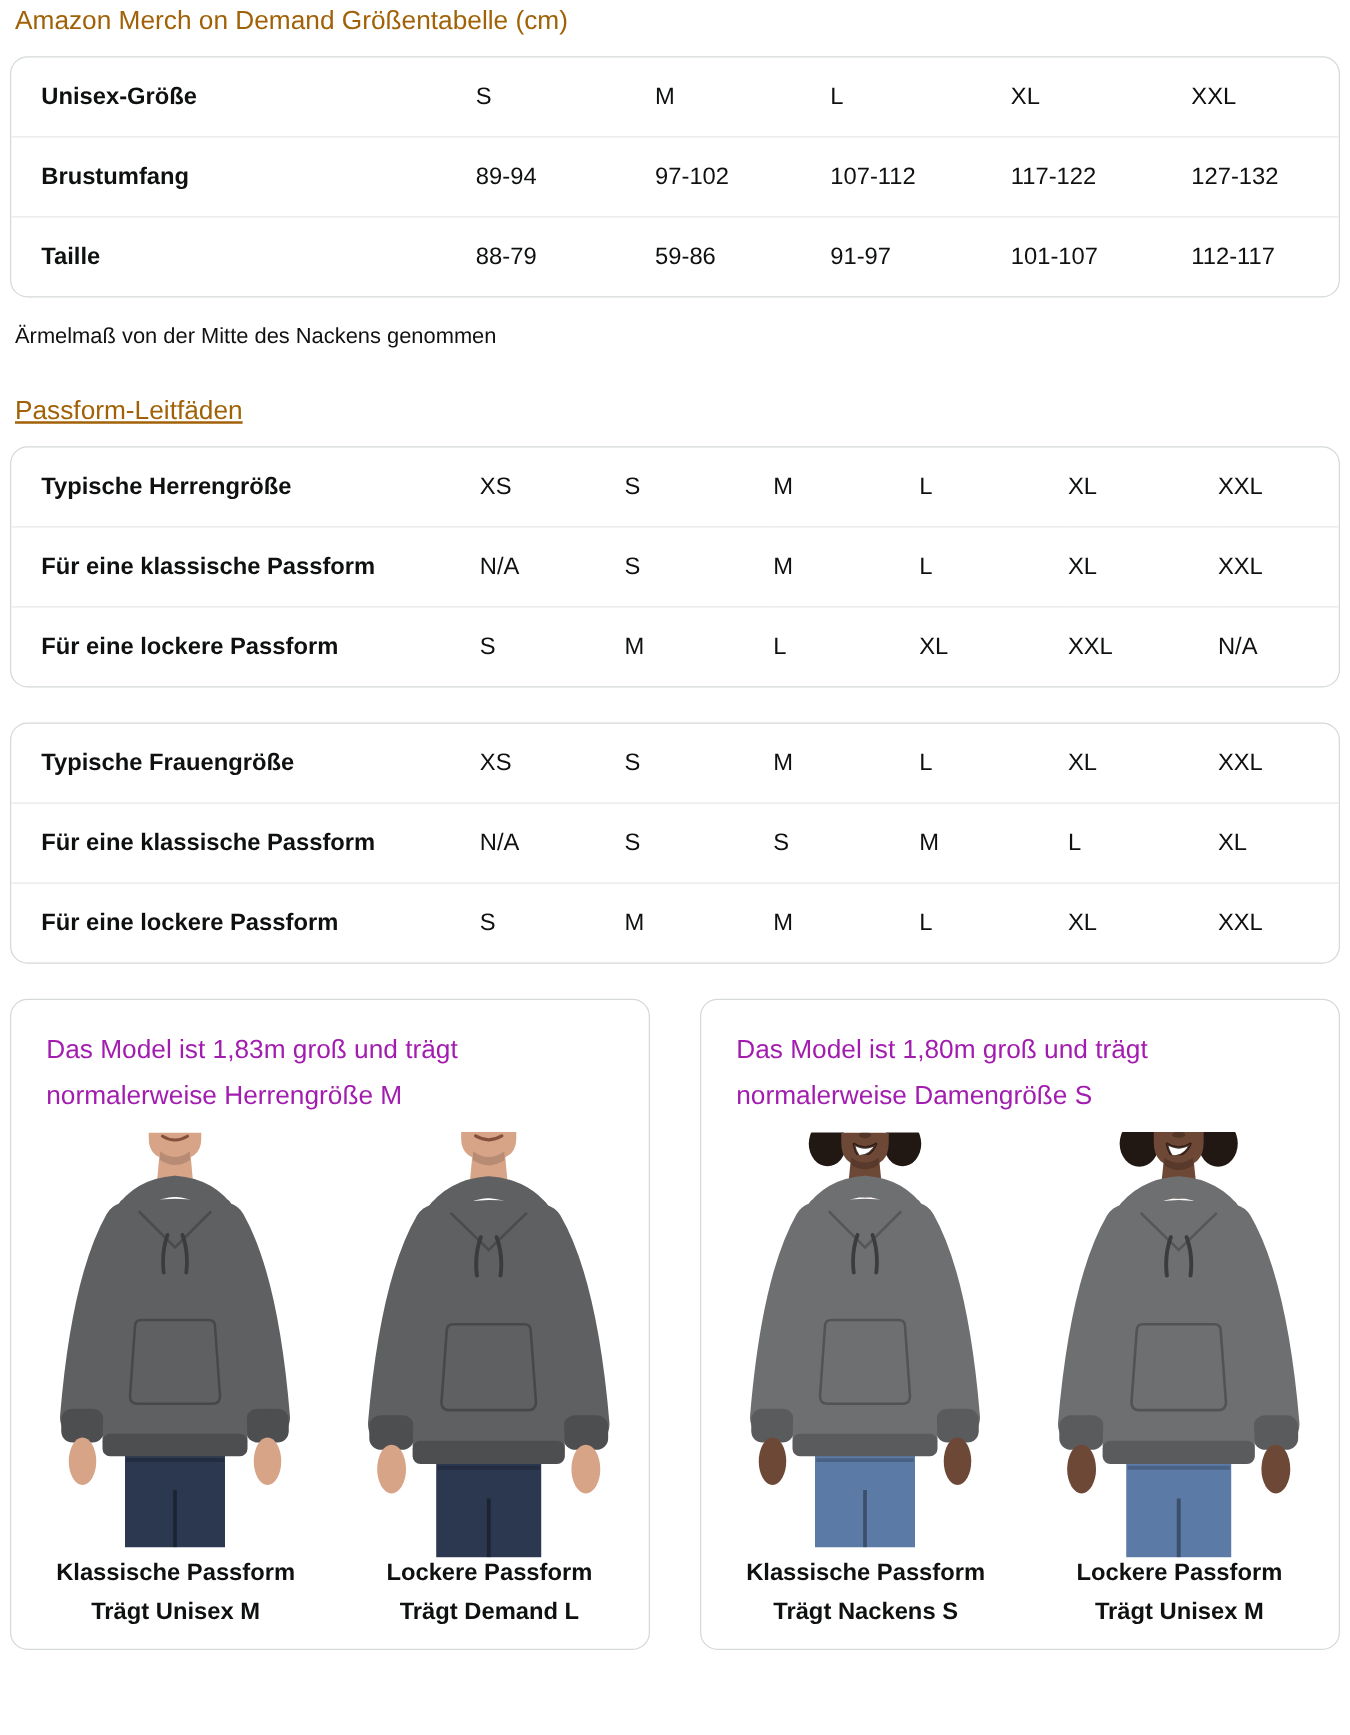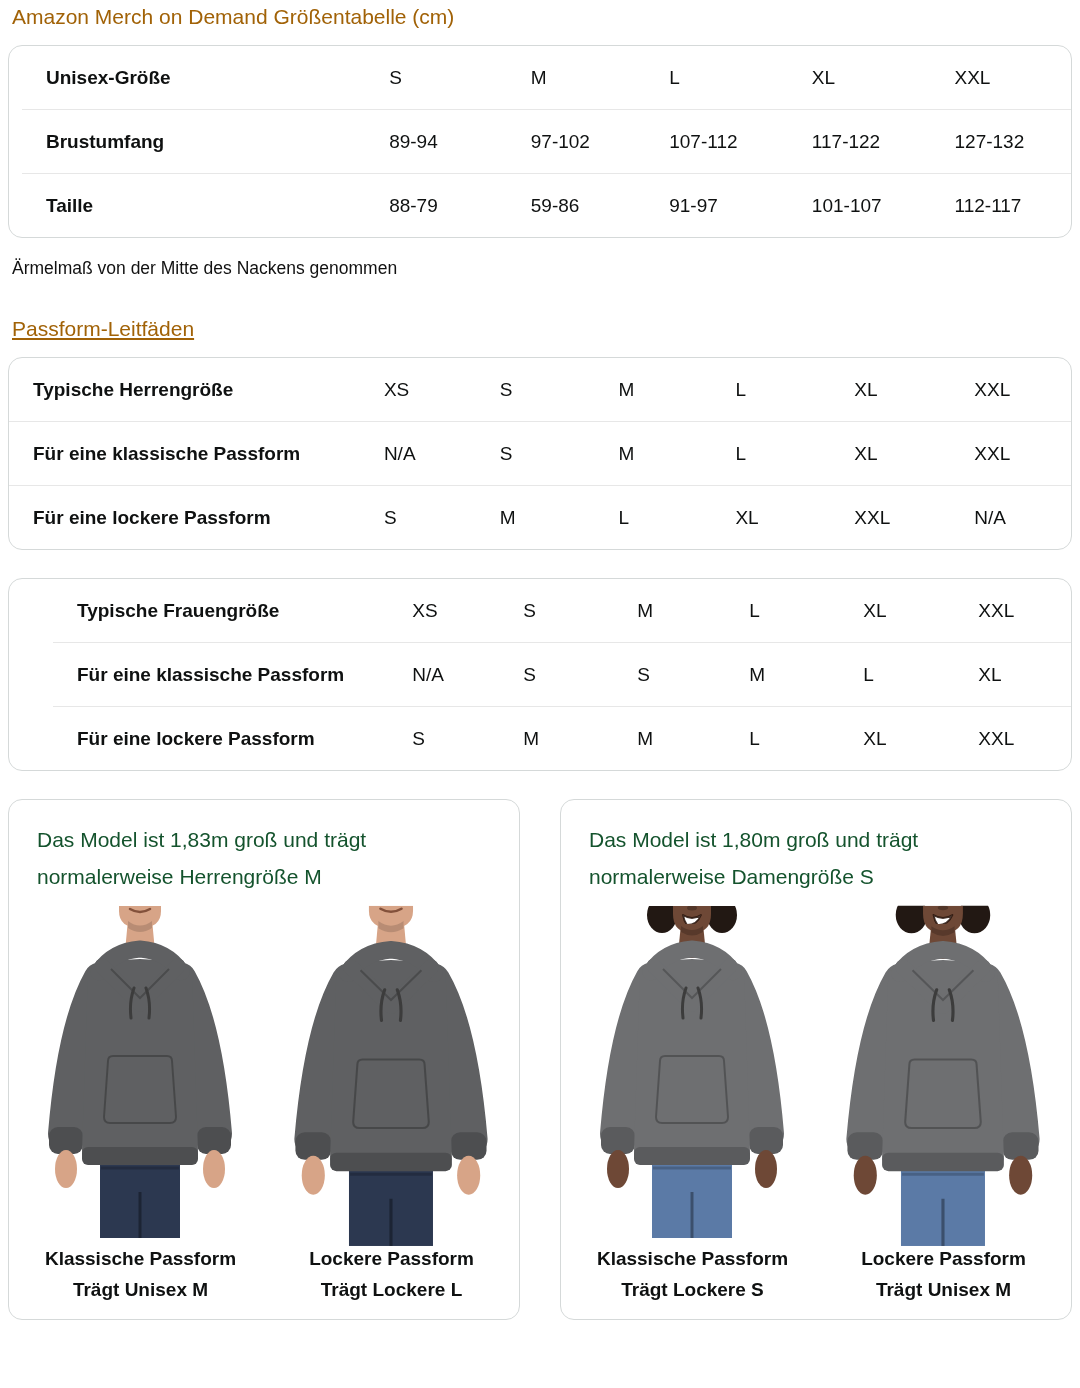--- a/index.html
+++ b/index.html
@@ -27,40 +27,40 @@
   .table-card tr + tr th, .table-card tr + tr td {
     border-top: 1px solid var(--row_divider, #e7e7e7);
   }
   .table-card th, .table-card td {
     height: 63px; vertical-align: middle; text-align: left;
     font-size: 19px; padding: 0;
   }
   .table-card th { font-weight: 700; padding-left: 24px; }
   .table-card td { font-weight: 400; padding-right: 6px; }
 
-  .t1 { margin-bottom: 20px; padding-left: 13px; }
+  .t1 { margin-bottom: 20px; }
   .note {
     font-size: 17.5px; color: #111;
     margin: 0 0 38px 4px;
   }
   .subheading {
     font-size: 21px; font-weight: 400; color: #a16207;
     margin: 0 0 16px 4px;
     text-decoration: underline;
   }
   .t2 { margin-bottom: 28px; }
-  .t3 { margin-bottom: 28px; padding-left: 44px; }
+  .t3 { margin-bottom: 28px; }
 
   .cards-row {
     display: grid; grid-template-columns: 1fr 1fr; gap: 40px;
   }
   .model-card { padding: 22px 24px 18px; border-radius: 14px; }
   .model-desc {
     font-size: 21px; line-height: 1.75; margin: 0 0 10px 4px;
-    max-width: 440px; color: #14532d;
+    max-width: 440px; color: #a21caf;
   }
   .figures { display: flex; justify-content: space-between; gap: 36px; }
   .figures figure { margin: 0; text-align: center; }
   .model-svg { width: 215px; height: 332px; display: block; background: #fff; }
   .fig-loose .model-svg { transform: scale(1.05, 1.025); transform-origin: 50% 4%; }
   figcaption .fit { font-size: 19px; font-weight: 700; margin-top: 10px; }
   figcaption .size { font-size: 19px; font-weight: 700; margin-top: 9px; }
 
   .fig-man {
     --skin: var(--skin_man, #d7a487);
@@ -269,38 +269,38 @@
           </figcaption>
         </figure>
         <figure class="fig-man fig-loose">
           <svg class="model-svg" viewBox="0 0 215 332">
             <use href="#torso-part"></use>
               <use href="#head-man"></use>
               <use href="#collar-part"></use>
           </svg>
           <figcaption>
             <div class="fit">Lockere Passform</div>
-            <div class="size">Trägt Lockere L</div>
+            <div class="size">Trägt Demand L</div>
           </figcaption>
         </figure>
       </div>
     </section>
 
     <section class="card model-card">
       <p class="model-desc">Das Model ist 1,80m groß und trägt normalerweise Damengröße S</p>
       <div class="figures">
         <figure class="fig-woman fig-classic">
           <svg class="model-svg" viewBox="0 0 215 332">
             <use href="#torso-part"></use>
               <use href="#head-woman"></use>
               <use href="#collar-part"></use>
           </svg>
           <figcaption>
             <div class="fit">Klassische Passform</div>
-            <div class="size">Trägt Lockere S</div>
+            <div class="size">Trägt Nackens S</div>
           </figcaption>
         </figure>
         <figure class="fig-woman fig-loose">
           <svg class="model-svg" viewBox="0 0 215 332">
             <use href="#torso-part"></use>
               <use href="#head-woman"></use>
               <use href="#collar-part"></use>
           </svg>
           <figcaption>
             <div class="fit">Lockere Passform</div>

